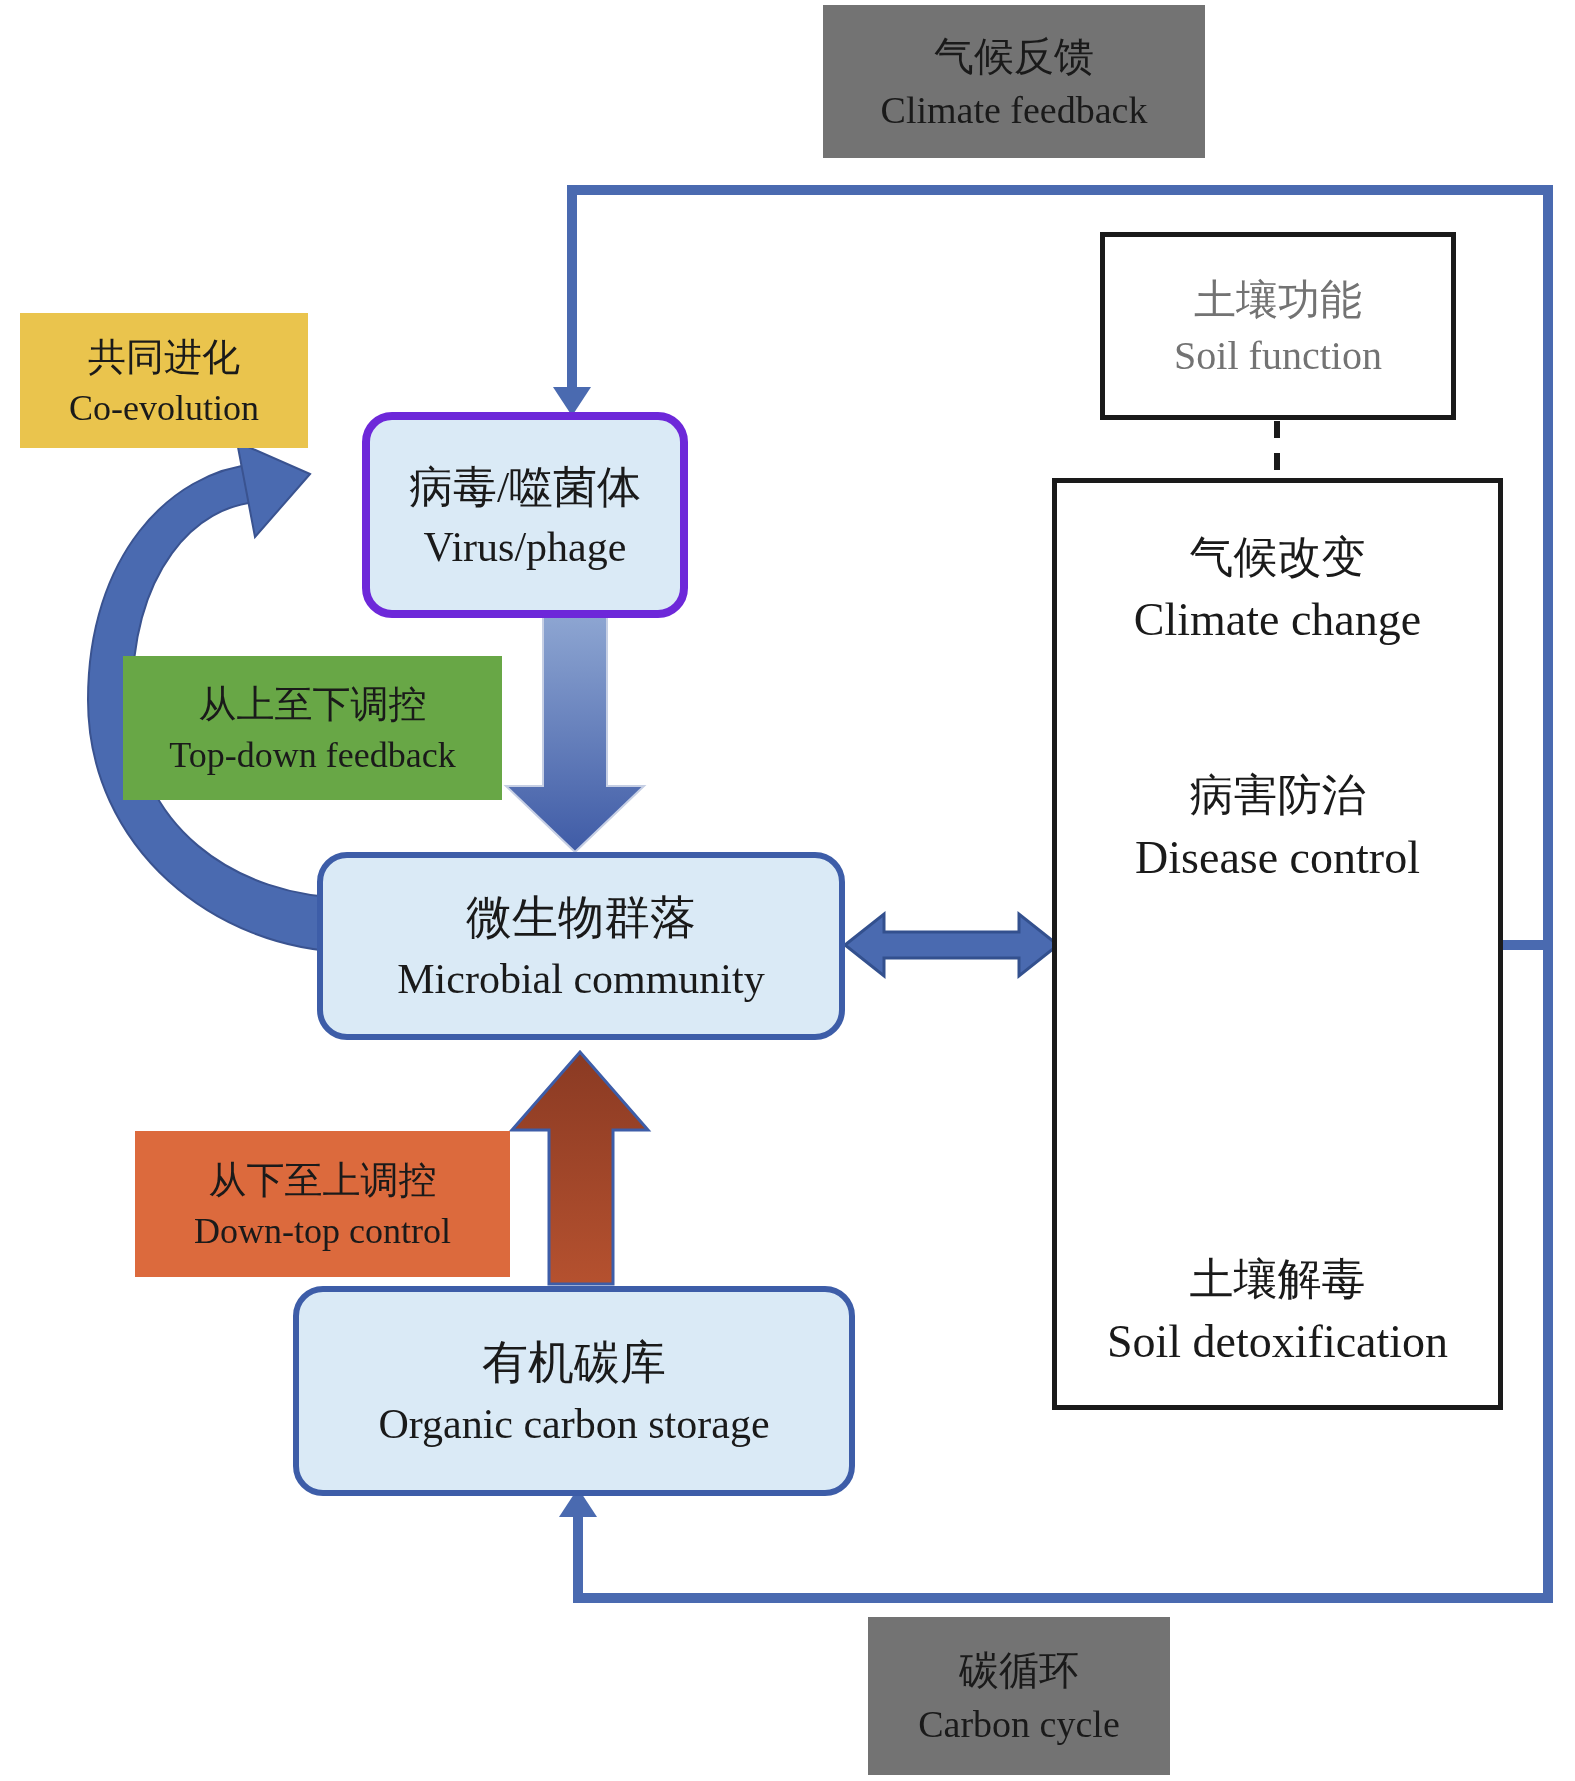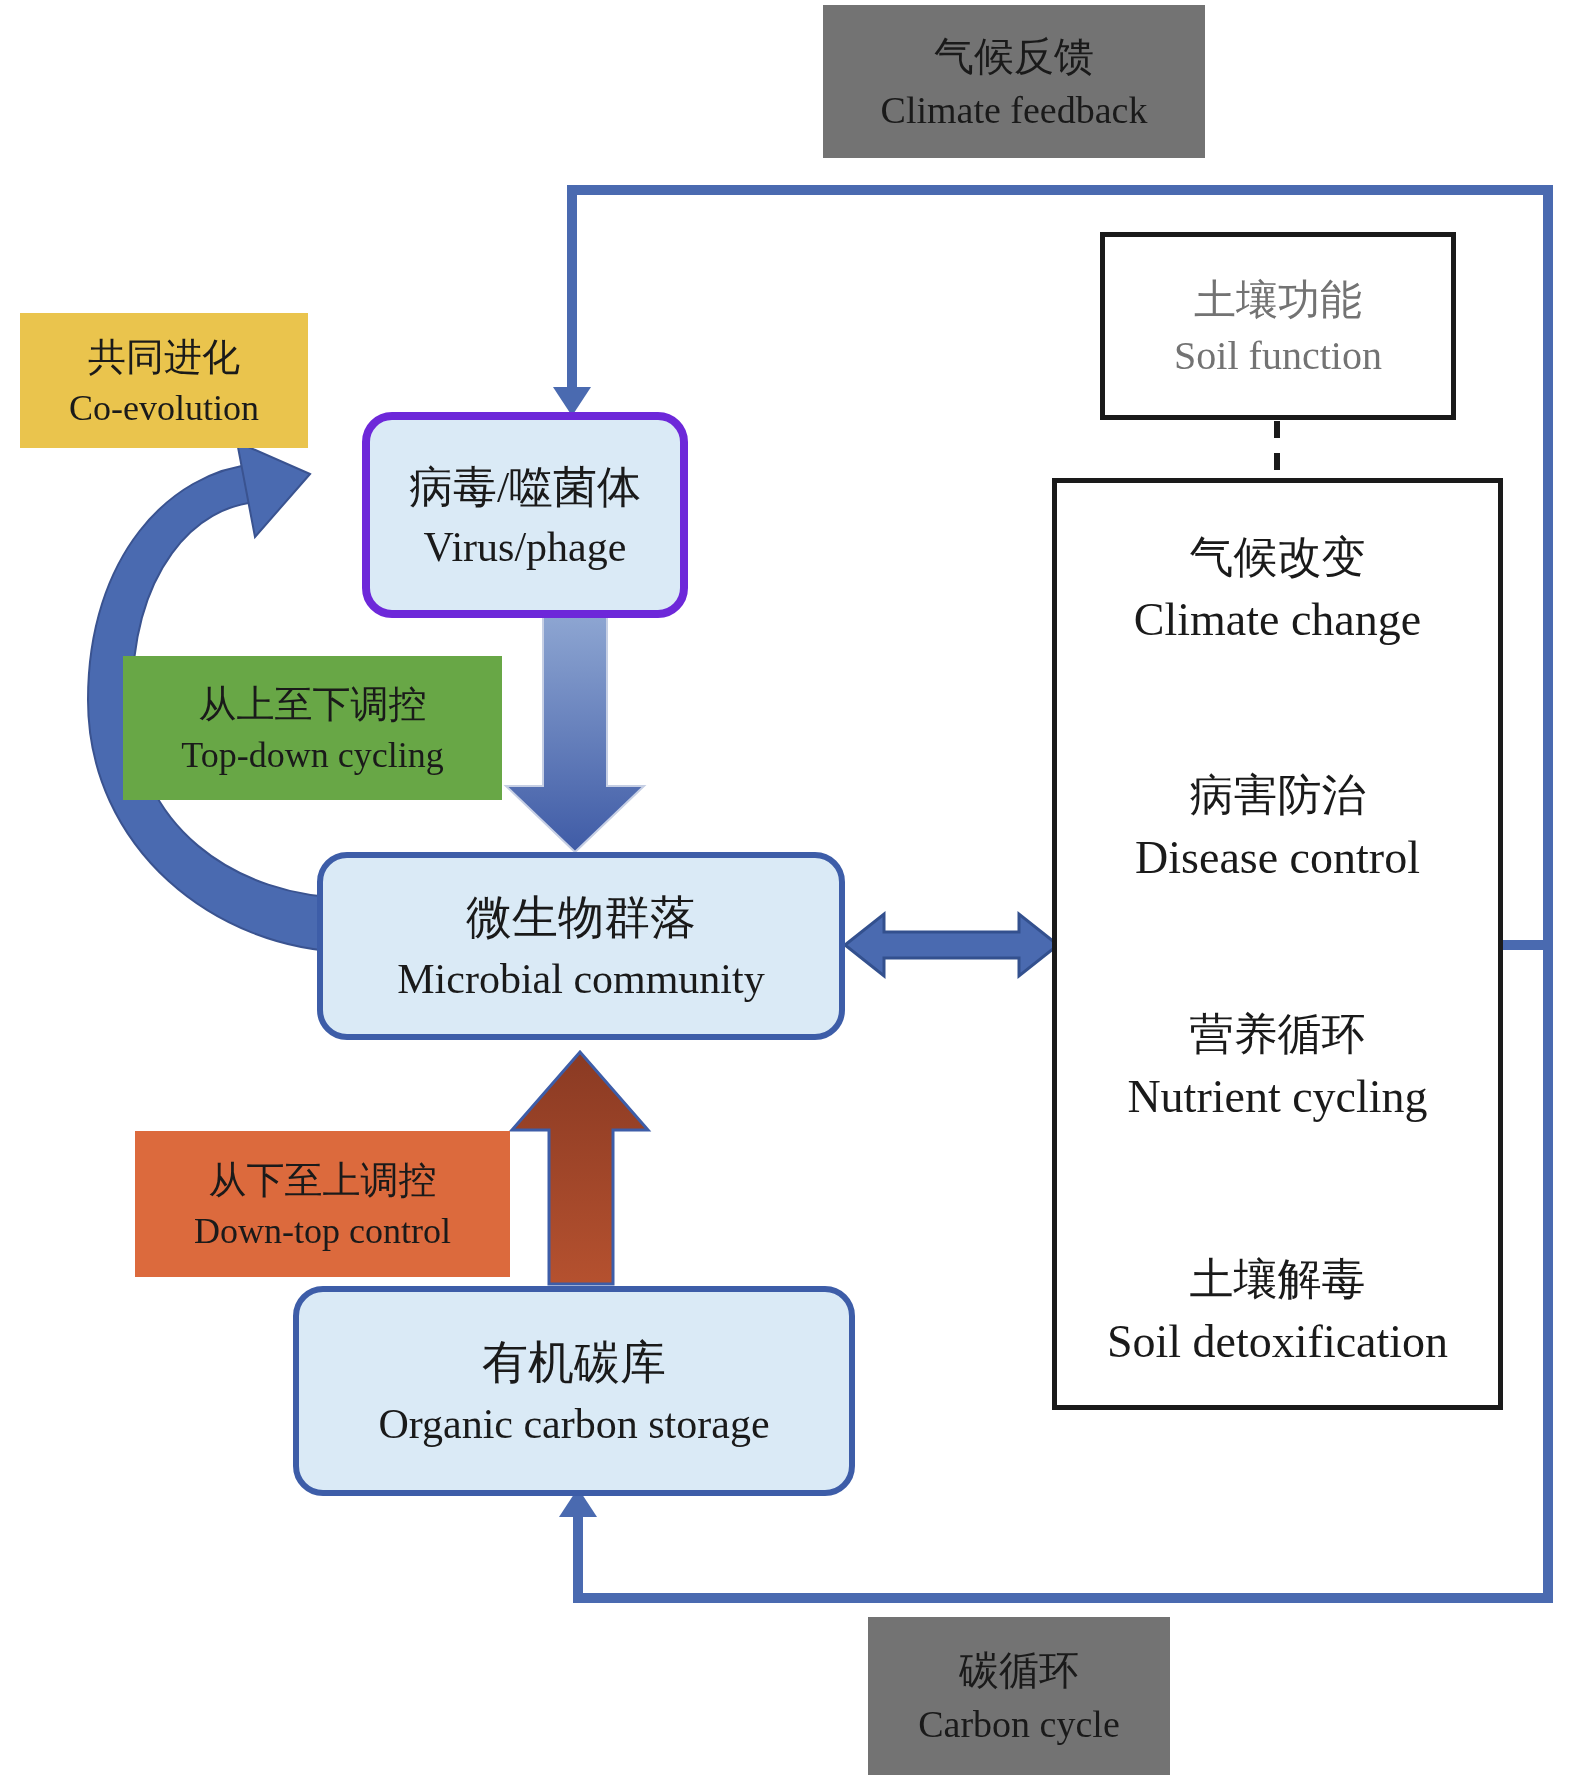--- a/index.html
+++ b/index.html
@@ -118,21 +118,21 @@
     <div class="en">Co-evolution</div>
   </div>
 
   <div class="box node virus">
     <div class="zh">病毒/噬菌体</div>
     <div class="en">Virus/phage</div>
   </div>
 
   <div class="box tag-green top-down">
     <div class="zh">从上至下调控</div>
-    <div class="en">Top-down cycling</div>
+    <div class="en">Top-down feedback</div>
   </div>
 
   <div class="box node microbial">
     <div class="zh">微生物群落</div>
     <div class="en">Microbial community</div>
   </div>
 
   <div class="box tag-orange down-top">
     <div class="zh">从下至上调控</div>
     <div class="en">Down-top control</div>
@@ -151,24 +151,20 @@
   <div class="box big-box"></div>
 
   <div class="box fn-entry fn-1">
     <div class="zh">气候改变</div>
     <div class="en">Climate change</div>
   </div>
   <div class="box fn-entry fn-2">
     <div class="zh">病害防治</div>
     <div class="en">Disease control</div>
   </div>
-  <div class="box fn-entry fn-3">
-    <div class="zh">营养循环</div>
-    <div class="en">Nutrient cycling</div>
-  </div>
   <div class="box fn-entry fn-4">
     <div class="zh">土壤解毒</div>
     <div class="en">Soil detoxification</div>
   </div>
 
   <div class="box tag-pink carbon-cycle">
     <div class="zh">碳循环</div>
     <div class="en">Carbon cycle</div>
   </div>
 

